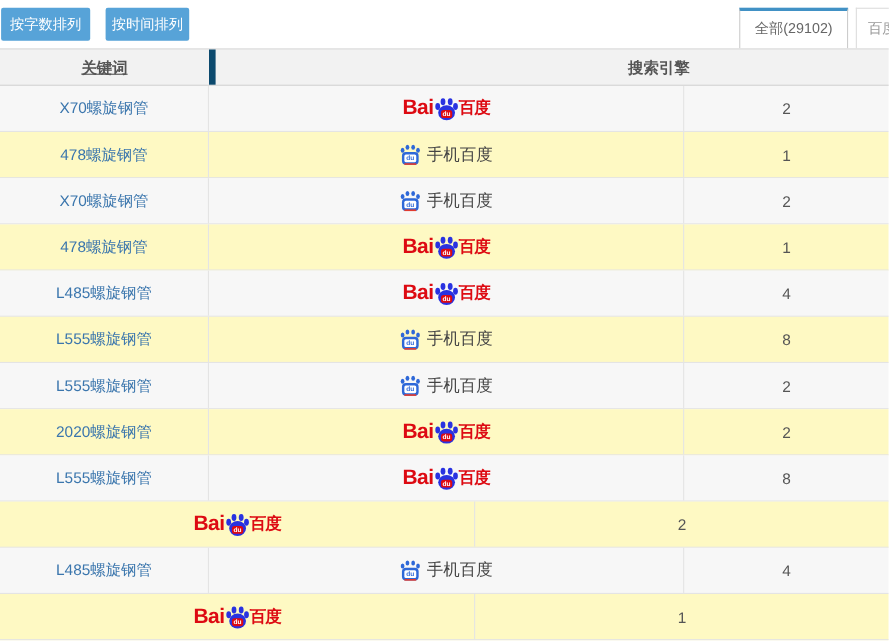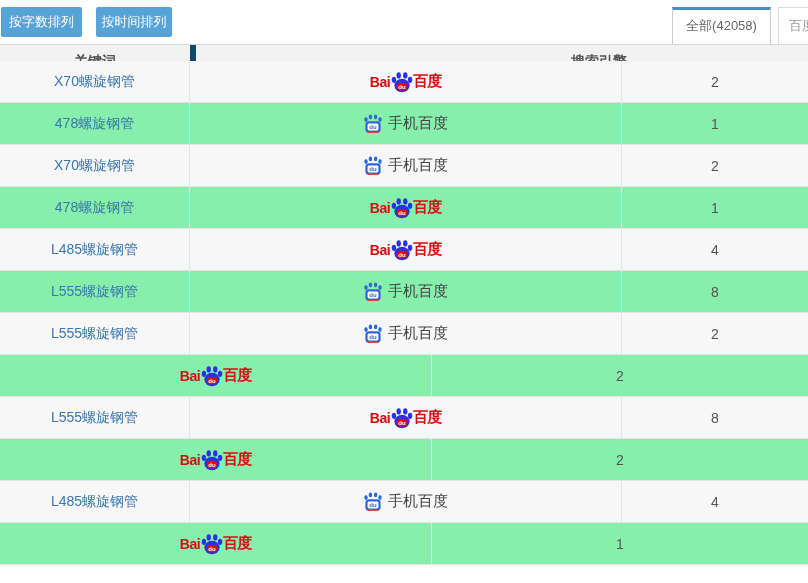--- a/index.html
+++ b/index.html
@@ -26,54 +26,54 @@
   .thead{position:absolute;top:44px;left:0;width:808px;height:34px;box-sizing:border-box;
     display:flex;background:var(--header-bg,#f2f2f2);
     border-top:1px solid #d9d9d9;border-bottom:1px solid #d2d2d2;}
   .th{line-height:32px;text-align:center;font-weight:bold;font-size:14px;
     color:var(--header-text,#555);}
   .th-kw{width:190px;text-decoration:underline;}
   .th-engine{width:431px;border-left:6px solid #0c4a6e;text-align:right;}
   .th-rank{flex:1;border-left:1px solid #fff;}
 
   
-  .tbody{position:absolute;top:61px;left:0;width:808px;height:505px;overflow:hidden;}
-  .row{display:flex;height:42px;box-sizing:border-box;background:#86efac;
+  .tbody{position:absolute;top:78px;left:0;width:808px;height:505px;overflow:hidden;}
+  .row{display:flex;height:42px;box-sizing:border-box;background:#fef9c3;
     border-bottom:1px solid var(--row-border,#e4e4e4);}
   .row.odd{background:var(--row-alt-bg,#f7f7f7);}
   .cell{display:flex;align-items:center;justify-content:center;font-size:14px;}
   .c-kw{width:189px;border-right:1px solid var(--row-border,#e4e4e4);}
   .c-engine{width:431px;}
   .c-rank{flex:1;border-left:1px solid var(--row-border,#e4e4e4);color:#555;}
   .kw{color:var(--keyword-link,#3b76ad);text-decoration:none;cursor:pointer;}
 
   
   .baidu-logo{display:inline-flex;align-items:center;}
-  .baidu-logo .bai{color:var(--baidu-red,#dd0a12);font-weight:bold;font-size:14px;
+  .baidu-logo .bai{color:var(--baidu-red,#dd0a12);font-weight:bold;font-size:19px;
     letter-spacing:-0.5px;}
   .baidu-logo svg{margin:0 -1px 0 0;display:block;}
   .baidu-logo .cn{color:var(--baidu-red,#dd0a12);font-weight:bold;font-size:15px;
     letter-spacing:-1px;}
 
   
   .mobile-engine{display:inline-flex;align-items:center;}
   .mobile-engine svg{display:block;margin-right:5px;}
   .mob-label{font-size:15px;color:var(--text-dark,#444);text-align:right;}
 </style>
 </head>
 <body>
 
 <div class="page">
 
   <div>
     <button class="sort-btn btn1">按字数排列</button>
     <button class="sort-btn btn2">按时间排列</button>
   </div>
 
-  <div class="tab tab-active">全部(42058)</div>
+  <div class="tab tab-active">全部(29102)</div>
   <div class="tab tab-inactive">百度</div>
 
   <div class="thead">
     <div class="th th-kw">关键词</div>
     <div class="th th-engine">搜索引擎</div>
   </div>
 
   <div class="tbody" id="tbody">
   <div class="row odd">
     <div class="cell c-kw">
@@ -237,20 +237,23 @@
           <rect x="4.6" y="17.4" width="10.8" height="1.5" fill="#e23b2e"></rect>
         </svg>
         <span class="mob-label">手机百度</span>
       </span>
 
     </div>
     <div class="cell c-rank">2</div>
   </div>
 
   <div class="row">
+    <div class="cell c-kw">
+      <a class="kw">2020螺旋钢管</a>
+    </div>
     <div class="cell c-engine">
 
       <span class="baidu-logo">
         <b class="bai">Bai</b>
         <svg width="24" height="22" viewBox="0 0 22 20">
           <ellipse cx="3.6" cy="8" rx="2" ry="2.9" fill="#2932e1"></ellipse>
           <ellipse cx="8" cy="4" rx="2" ry="2.9" fill="#2932e1"></ellipse>
           <ellipse cx="14" cy="4" rx="2" ry="2.9" fill="#2932e1"></ellipse>
           <ellipse cx="18.4" cy="8" rx="2" ry="2.9" fill="#2932e1"></ellipse>
           <ellipse cx="11" cy="13.2" rx="7" ry="6.2" fill="#2932e1"></ellipse>

